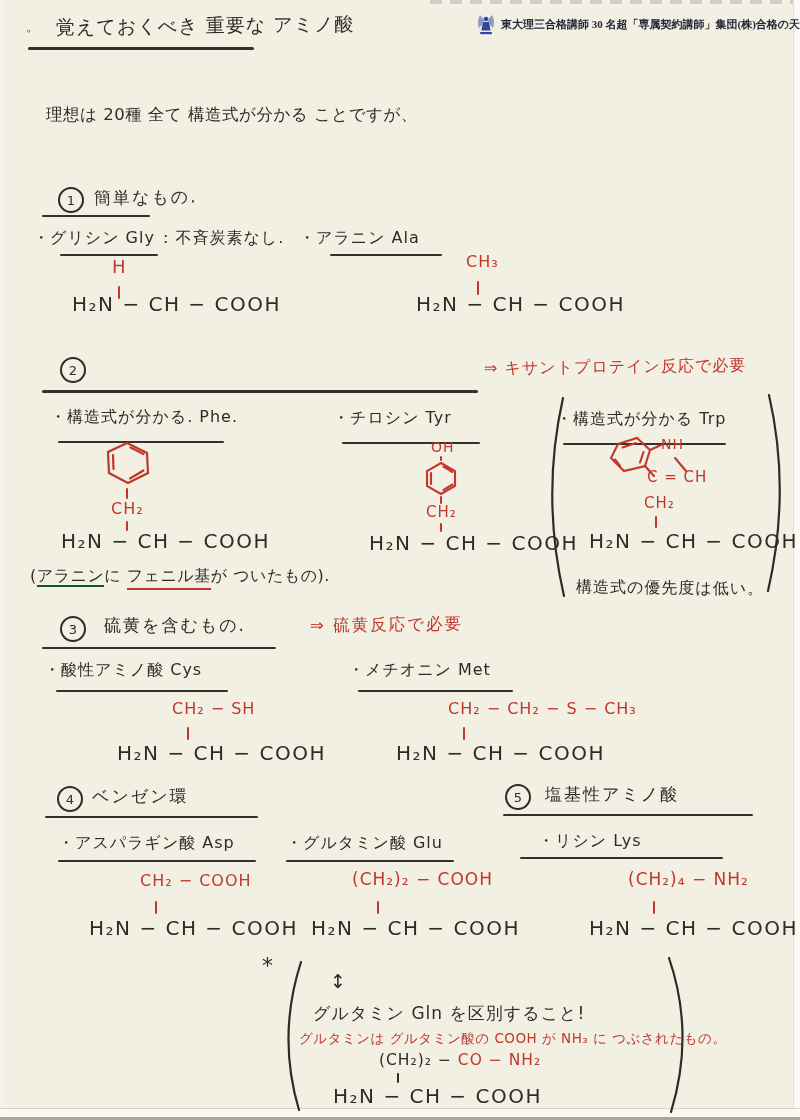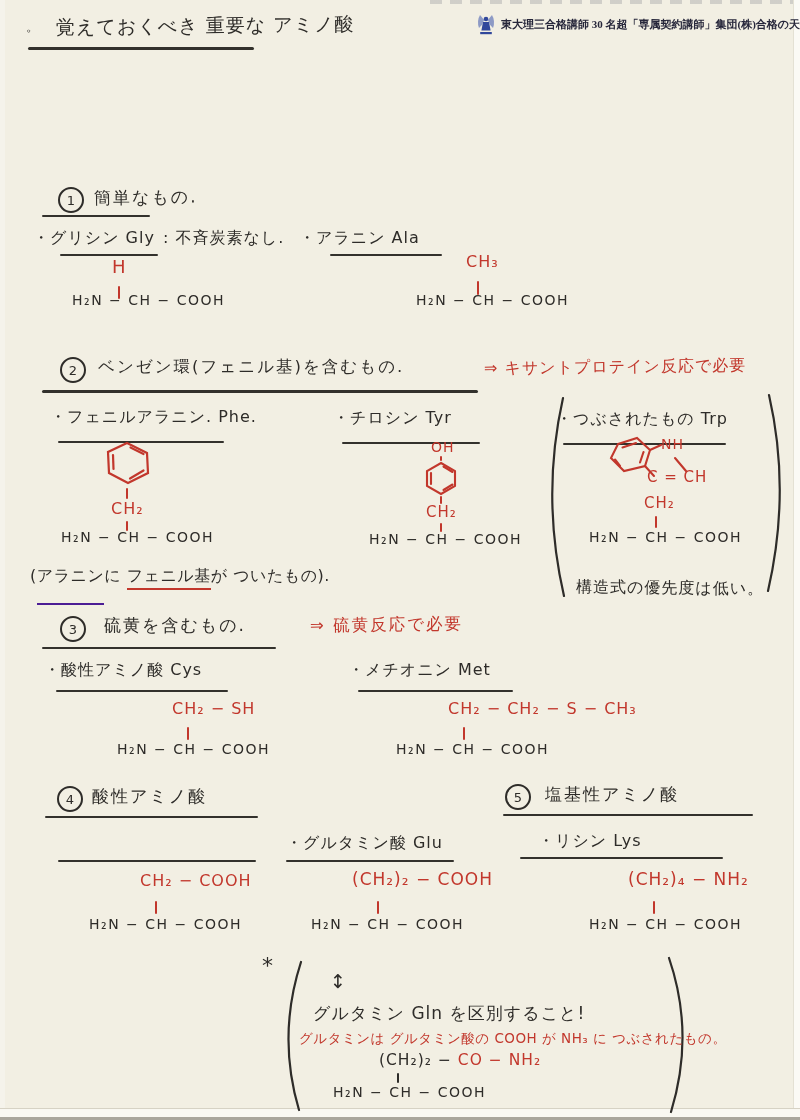--- a/index.html
+++ b/index.html
@@ -4,21 +4,21 @@
 <style>
   html,body{margin:0;padding:0;background:#e8e5d8;}
   .page{position:relative;width:800px;height:1120px;margin:0 auto;overflow:hidden;
         background:#f2efe3;font-family:"DejaVu Sans",sans-serif;color:#2e2c29;}
   .abs{position:absolute;white-space:nowrap;}
   .hw{font-family:"DejaVu Sans",sans-serif;color:#2e2c29;}
   .red{color:#c2372c;}
   .ul{position:absolute;background:#33312c;height:2px;border-radius:2px;}
   .bond{position:absolute;width:2px;background:#c2372c;border-radius:1px;}
   .bondk{position:absolute;width:2px;background:#2e2c29;border-radius:1px;}
-  .formula{letter-spacing:1.5px;font-size:14px;}
+  .formula{letter-spacing:1.5px;font-size:20px;}
   .rg{letter-spacing:1px;font-size:16px;color:#c2372c;}
   .circnum{display:inline-flex;width:22px;height:22px;border:2px solid #2e2c29;border-radius:50%;
            align-items:center;justify-content:center;font-size:13px;line-height:1;}
   .sect{font-size:17px;letter-spacing:2px;}
   .name{font-size:16px;letter-spacing:1px;}
   .tiltL{transform:rotate(-0.7deg);}
   .tiltR{transform:rotate(0.6deg);}
   svg{position:absolute;overflow:visible;}
   .brand{display:flex;align-items:center;gap:5px;}
   .brand-text{font-family:"Liberation Serif","DejaVu Serif",serif;font-weight:bold;
@@ -44,49 +44,49 @@
     <svg width="20" height="23" viewBox="0 0 20 23" style="position:static">
       <path d="M4 2 Q0.5 8 3 15 Q6.5 12 8.2 7 Z" fill="#8d9ac5"></path>
       <path d="M16 2 Q19.5 8 17 15 Q13.5 12 11.8 7 Z" fill="#8d9ac5"></path>
       <circle cx="10" cy="6" r="2.3" fill="#31479b"></circle>
       <path d="M7 9 L13 9 L14.6 17.5 L5.4 17.5 Z" fill="#31479b"></path>
       <rect x="4.2" y="19" width="11.6" height="2.2" fill="#31479b"></rect>
     </svg>
     <span class="brand-text">東大理三合格講師 30 名超「専属契約講師」集団(株)合格の天使</span>
   </div>
 
+  <span class="abs hw" style="left:46px;top:104px;font-size:16.5px;letter-spacing:.5px">理想は 20種 全て 構造式が分かる ことですが、</span>
 
   <span class="abs circnum" style="left:58px;top:187px">1</span>
   <span class="abs hw sect tiltL" style="left:94px;top:186px">簡単なもの.</span>
   <div class="ul" style="left:42px;top:215px;width:108px"></div>
 
   <span class="abs hw name" style="left:33px;top:228px">・グリシン Gly</span>
   <span class="abs hw name" style="left:163px;top:228px">: 不斉炭素なし.</span>
   <div class="ul" style="left:60px;top:254px;width:98px"></div>
   <span class="abs hw name" style="left:299px;top:228px">・アラニン Ala</span>
   <div class="ul" style="left:330px;top:254px;width:112px"></div>
 
   <span class="abs rg" style="left:112px;top:256px;font-size:18px">H</span>
   <div class="bond" style="left:118px;top:286px;height:13px"></div>
   <span class="abs hw formula" style="left:72px;top:292px">H₂N − CH − COOH</span>
 
   <span class="abs rg" style="left:466px;top:252px">CH₃</span>
   <div class="bond" style="left:477px;top:281px;height:14px"></div>
   <span class="abs hw formula" style="left:416px;top:292px">H₂N − CH − COOH</span>
 
   <span class="abs circnum" style="left:60px;top:357px">2</span>
-  <span class="abs hw sect" style="left:98px;top:356px;font-size:16.5px">ベンゼン環(フェニル基)を含むもの.</span>
   <span class="abs red tiltL" style="left:484px;top:357px;font-size:16px;letter-spacing:1px">⇒ キサントプロテイン反応で必要</span>
   <div class="ul" style="left:42px;top:390px;width:436px;height:2.5px"></div>
 
-  <span class="abs hw name" style="left:50px;top:407px">・フェニルアラニン. Phe.</span>
+  <span class="abs hw name" style="left:50px;top:407px">・構造式が分かる. Phe.</span>
   <div class="ul" style="left:58px;top:441px;width:166px"></div>
   <span class="abs hw name" style="left:333px;top:408px">・チロシン Tyr</span>
   <div class="ul" style="left:342px;top:442px;width:138px"></div>
-  <span class="abs hw name" style="left:556px;top:409px">・つぶされたもの Trp</span>
+  <span class="abs hw name" style="left:556px;top:409px">・構造式が分かる Trp</span>
   <div class="ul" style="left:563px;top:443px;width:163px"></div>
 
   <svg style="left:540px;top:396px" width="26" height="202" viewBox="0 0 26 202">
     <path d="M23 2 Q1 100 24 200" stroke="#2e2c29" stroke-width="2.2" fill="none" stroke-linecap="round"></path>
   </svg>
   <svg style="left:766px;top:393px" width="26" height="200" viewBox="0 0 26 200">
     <path d="M3 2 Q25 98 2 198" stroke="#2e2c29" stroke-width="2.2" fill="none" stroke-linecap="round"></path>
   </svg>
 
   <svg style="left:103px;top:440px" width="48" height="46" viewBox="0 0 48 46">
@@ -129,21 +129,21 @@
     </g>
   </svg>
   <span class="abs rg" style="left:661px;top:436px;font-size:14px">NH</span>
   <span class="abs rg" style="left:647px;top:468px;font-size:15px">C = CH</span>
   <span class="abs rg" style="left:644px;top:494px;font-size:15px">CH₂</span>
   <div class="bond" style="left:655px;top:516px;height:12px"></div>
   <span class="abs hw formula" style="left:589px;top:529px">H₂N − CH − COOH</span>
   <span class="abs hw tiltR" style="left:576px;top:578px;font-size:16px;letter-spacing:1px">構造式の優先度は低い。</span>
 
   <div class="abs hw" style="left:30px;top:566px;font-size:16px;letter-spacing:.5px">
-    <span>(</span><span style="border-bottom:2px solid #4c1d95;padding-bottom:18px">アラニン</span><span>に </span><span style="border-bottom:2px solid #c2372c;padding-bottom:3px">フェニル基</span><span>が ついたもの</span><span>).</span>
+    <span>(</span><span style="border-bottom:2px solid #14532d;padding-bottom:0">アラニン</span><span>に </span><span style="border-bottom:2px solid #c2372c;padding-bottom:3px">フェニル基</span><span>が ついたもの</span><span>).</span>
   </div>
 
   <span class="abs circnum" style="left:60px;top:616px">3</span>
   <span class="abs hw sect" style="left:104px;top:614px">硫黄を含むもの.</span>
   <span class="abs red tiltL" style="left:310px;top:614px;font-size:16.5px;letter-spacing:2px">⇒ 硫黄反応で必要</span>
   <div class="ul" style="left:42px;top:647px;width:234px"></div>
 
   <span class="abs hw name" style="left:44px;top:660px">・酸性アミノ酸 Cys</span>
   <div class="ul" style="left:56px;top:690px;width:172px"></div>
   <span class="abs hw name" style="left:348px;top:660px">・メチオニン Met</span>
@@ -151,27 +151,28 @@
 
   <span class="abs rg" style="left:172px;top:699px">CH₂ − SH</span>
   <div class="bond" style="left:187px;top:727px;height:13px"></div>
   <span class="abs hw formula" style="left:117px;top:741px">H₂N − CH − COOH</span>
 
   <span class="abs rg" style="left:448px;top:699px">CH₂ − CH₂ − S − CH₃</span>
   <div class="bond" style="left:463px;top:727px;height:13px"></div>
   <span class="abs hw formula" style="left:396px;top:741px">H₂N − CH − COOH</span>
 
   <span class="abs circnum" style="left:57px;top:786px">4</span>
-  <span class="abs hw sect" style="left:92px;top:785px">酸性アミノ酸</span>
+  <span class="abs hw sect" style="left:92px;top:785px">ベンゼン環</span>
   <div class="ul" style="left:45px;top:816px;width:213px"></div>
 
   <span class="abs circnum" style="left:505px;top:784px">5</span>
   <span class="abs hw sect" style="left:545px;top:783px">塩基性アミノ酸</span>
   <div class="ul" style="left:503px;top:814px;width:250px"></div>
 
+  <span class="abs hw name" style="left:58px;top:833px">・アスパラギン酸 Asp</span>
   <div class="ul" style="left:58px;top:860px;width:198px"></div>
   <span class="abs hw name" style="left:286px;top:833px">・グルタミン酸 Glu</span>
   <div class="ul" style="left:286px;top:860px;width:168px"></div>
   <span class="abs hw name" style="left:538px;top:831px">・リシン Lys</span>
   <div class="ul" style="left:520px;top:857px;width:203px"></div>
 
   <span class="abs rg" style="left:140px;top:871px">CH₂ − COOH</span>
   <div class="bond" style="left:155px;top:901px;height:13px"></div>
   <span class="abs hw formula" style="left:89px;top:916px">H₂N − CH − COOH</span>
 

